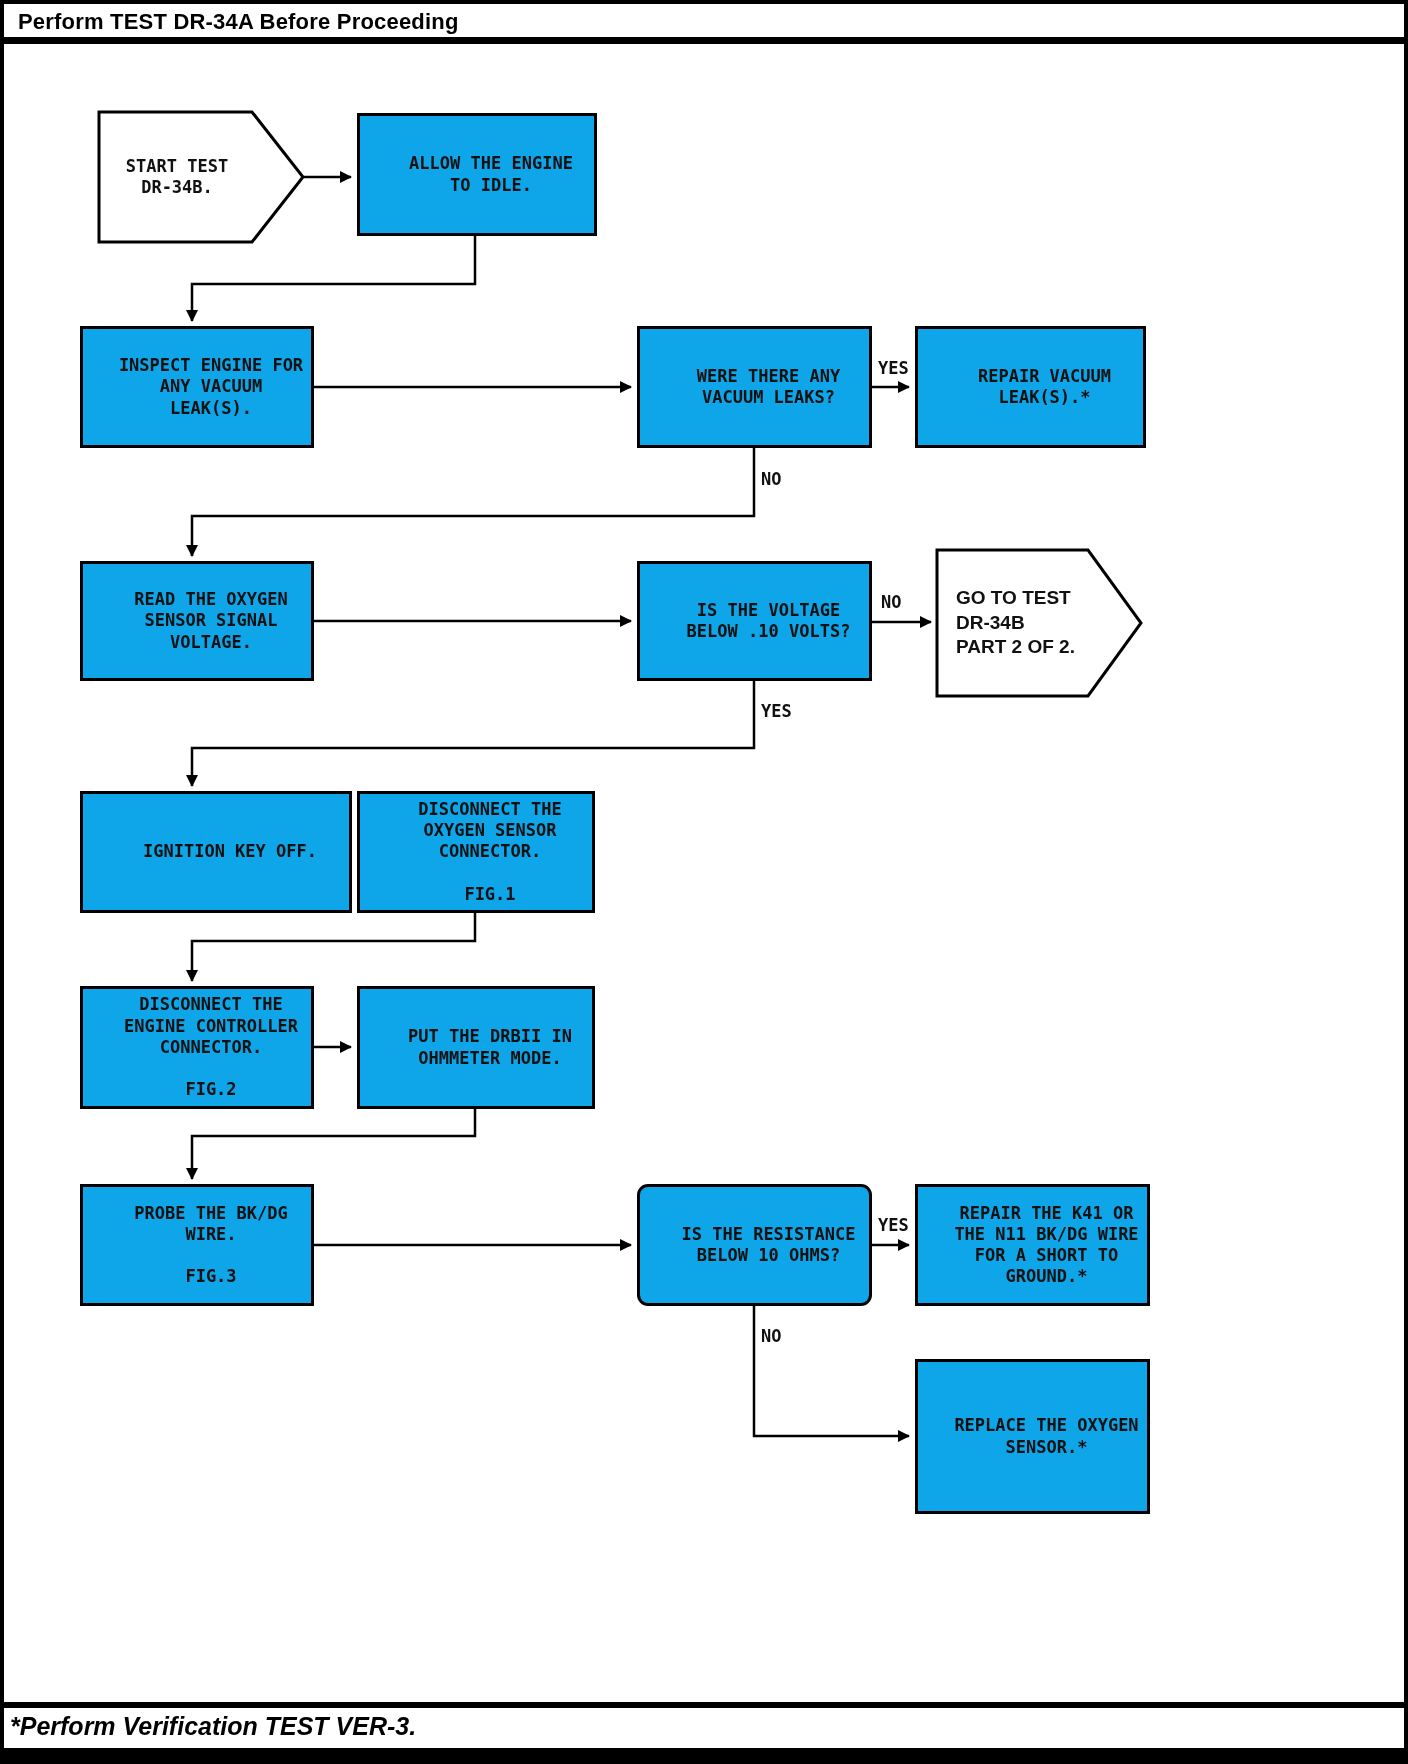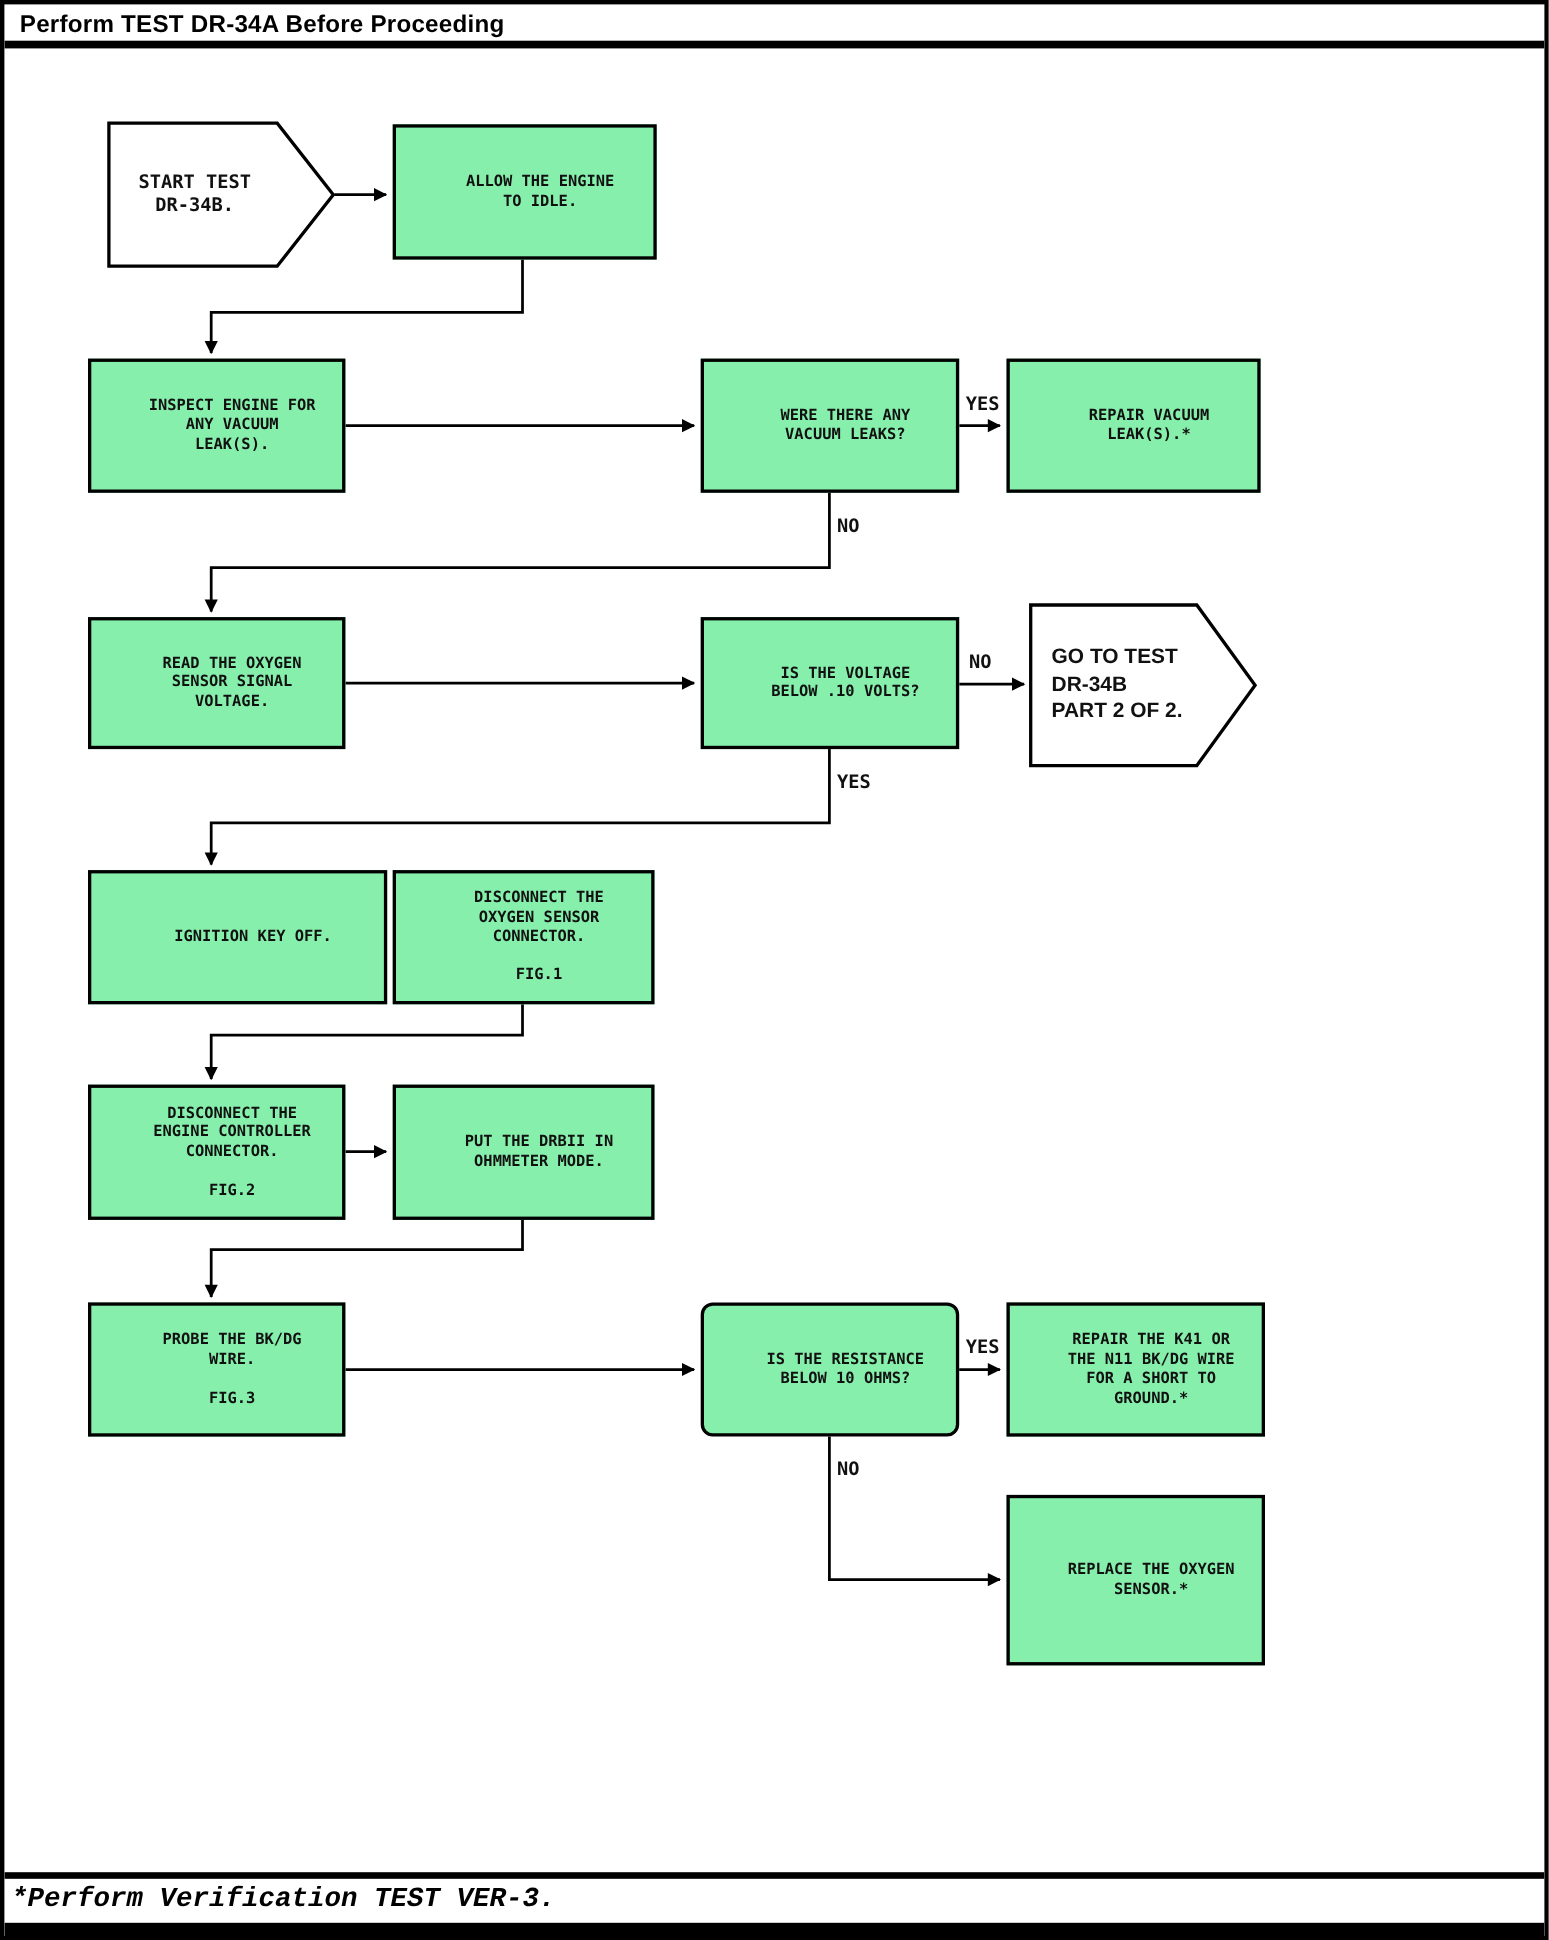--- a/index.html
+++ b/index.html
@@ -17,32 +17,32 @@
   
   .page-title{
     left:14px;top:5px;
     font-family:"Liberation Sans", sans-serif;
     font-weight:bold;font-size:22px;letter-spacing:.2px;
     color:#000;white-space:nowrap;
   }
   .hbar{left:0;right:0;background:#000;}
   .footer-note{
     left:6px;top:1708px;
-    font-family:Liberation Mono, monospace;
+    font-family:Liberation Sans, sans-serif;
     font-weight:bold;font-style:italic;font-size:25px;
     color:#000;white-space:nowrap;
   }
   
   .node{
     box-sizing:border-box;
     border:3px solid #000;
-    background:#86efac;
+    background:#0ea5e9;
     display:flex;align-items:center;justify-content:center;
     text-align:center;
-    font-size:14px;line-height:1.25;
+    font-size:17px;line-height:1.25;
     white-space:pre-line;
     color:#111;
     padding-left:28px;
   }
   .shape-text{
     display:flex;align-items:center;justify-content:center;
     text-align:center;font-size:17px;line-height:1.25;
     white-space:pre-line;color:#111;
   }
   .shape-text.left{

